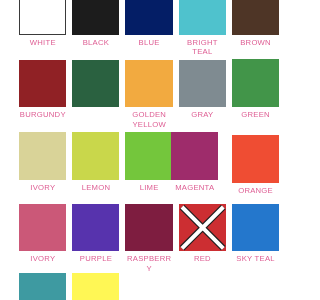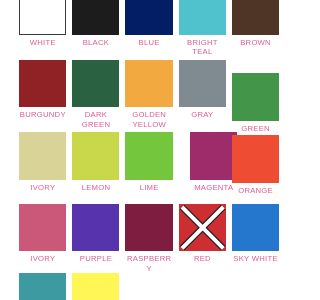--- a/index.html
+++ b/index.html
@@ -40,47 +40,46 @@
       <div class="cell" style="left: 212.8px; top: 0px;">
     <div class="sw" title="BROWN" style="background: rgb(78, 53, 38);"></div>
     <div class="lbl" style="color: rgb(222, 93, 147);">BROWN</div>
   </div>
       <div class="cell" style="left: 0px; top: 72.3px;">
     <div class="sw" title="BURGUNDY" style="background: rgb(144, 33, 37);"></div>
     <div class="lbl" style="color: rgb(222, 93, 147);">BURGUNDY</div>
   </div>
       <div class="cell" style="left: 53.2px; top: 72.3px;">
     <div class="sw" title="DARK GREEN" style="background: rgb(42, 97, 64);"></div>
-    <div class="lbl" style="color: rgb(222, 93, 147);">DARK GREEN</div>
   </div>
       <div class="cell" style="left: 106.4px; top: 72.3px;">
     <div class="sw" title="GOLDEN YELLOW" style="background: rgb(242, 170, 64);"></div>
     <div class="lbl" style="color: rgb(222, 93, 147);">GOLDEN YELLOW</div>
   </div>
       <div class="cell" style="left: 159.6px; top: 72.3px;">
     <div class="sw" title="GRAY" style="background: rgb(127, 139, 145);"></div>
     <div class="lbl" style="color: rgb(222, 93, 147);">GRAY</div>
   </div>
-      <div class="cell" style="left: 212.8px; top: 86px;">
+      <div class="cell" style="left: 212.8px; top: 72px;">
     <div class="sw" title="GREEN" style="background: rgb(66, 149, 73);"></div>
     <div class="lbl" style="color: rgb(222, 93, 147);">GREEN</div>
   </div>
       <div class="cell" style="left: 0px; top: 144.8px;">
     <div class="sw" title="IVORY" style="background: rgb(217, 211, 152);"></div>
     <div class="lbl" style="color: rgb(222, 93, 147);">IVORY</div>
   </div>
       <div class="cell" style="left: 53.2px; top: 144.8px;">
     <div class="sw" title="LEMON" style="background: rgb(201, 215, 75);"></div>
     <div class="lbl" style="color: rgb(222, 93, 147);">LEMON</div>
   </div>
       <div class="cell" style="left: 106.4px; top: 144.8px;">
     <div class="sw" title="LIME" style="background: rgb(116, 198, 60);"></div>
     <div class="lbl" style="color: rgb(222, 93, 147);">LIME</div>
   </div>
-      <div class="cell" style="left: 171px; top: 144.8px;">
+      <div class="cell" style="left: 152px; top: 144.8px;">
     <div class="sw" title="MAGENTA" style="background: rgb(158, 44, 107);"></div>
     <div class="lbl" style="color: rgb(222, 93, 147);">MAGENTA</div>
   </div>
       <div class="cell" style="left: 212.8px; top: 148px;">
     <div class="sw" title="ORANGE" style="background: rgb(239, 77, 51);"></div>
     <div class="lbl" style="color: rgb(222, 93, 147);">ORANGE</div>
   </div>
       <div class="cell" style="left: 0px; top: 216.6px;">
     <div class="sw" title="PINK" style="background: rgb(203, 88, 120);"></div>
     <div class="lbl" style="color: rgb(222, 93, 147);">IVORY</div>
@@ -97,21 +96,21 @@
     <div class="sw" title="RED" style="background: rgb(204, 46, 50);">
           <svg width="47.3" height="47.3" viewBox="0 0 47.3 47.3">
             <path d="M3 3 L44.3 44.3 M44.3 3 L3 44.3" fill="none" stroke="#231f20" stroke-width="6.5"></path>
             <path d="M3 3 L44.3 44.3 M44.3 3 L3 44.3" fill="none" stroke="#ffffff" stroke-width="4"></path>
           </svg>
         </div>
     <div class="lbl" style="color: rgb(222, 93, 147);">RED</div>
   </div>
       <div class="cell" style="left: 212.8px; top: 216.6px;">
     <div class="sw" title="SKY BLUE" style="background: rgb(36, 119, 204);"></div>
-    <div class="lbl" style="color: rgb(222, 93, 147);">SKY WHITE</div>
+    <div class="lbl" style="color: rgb(222, 93, 147);">SKY TEAL</div>
   </div>
       <div class="cell" style="left: 0px; top: 285.8px;">
     <div class="sw" title="TEAL" style="background: rgb(62, 154, 161);"></div>
 
   </div>
       <div class="cell" style="left: 53.2px; top: 285.8px;">
     <div class="sw" title="YELLOW" style="background: rgb(255, 247, 85);"></div>
 
   </div>
     </div>

